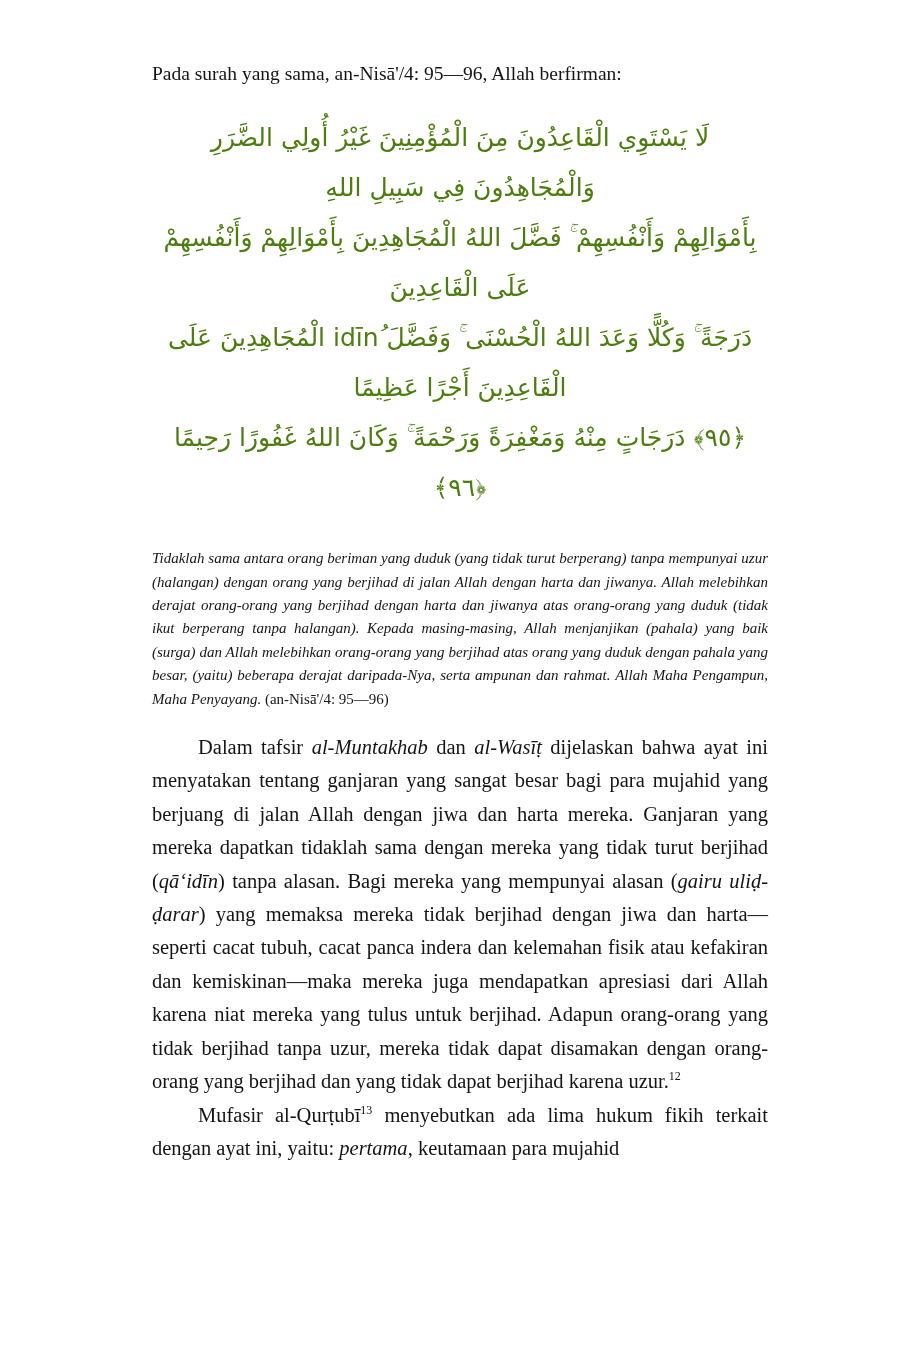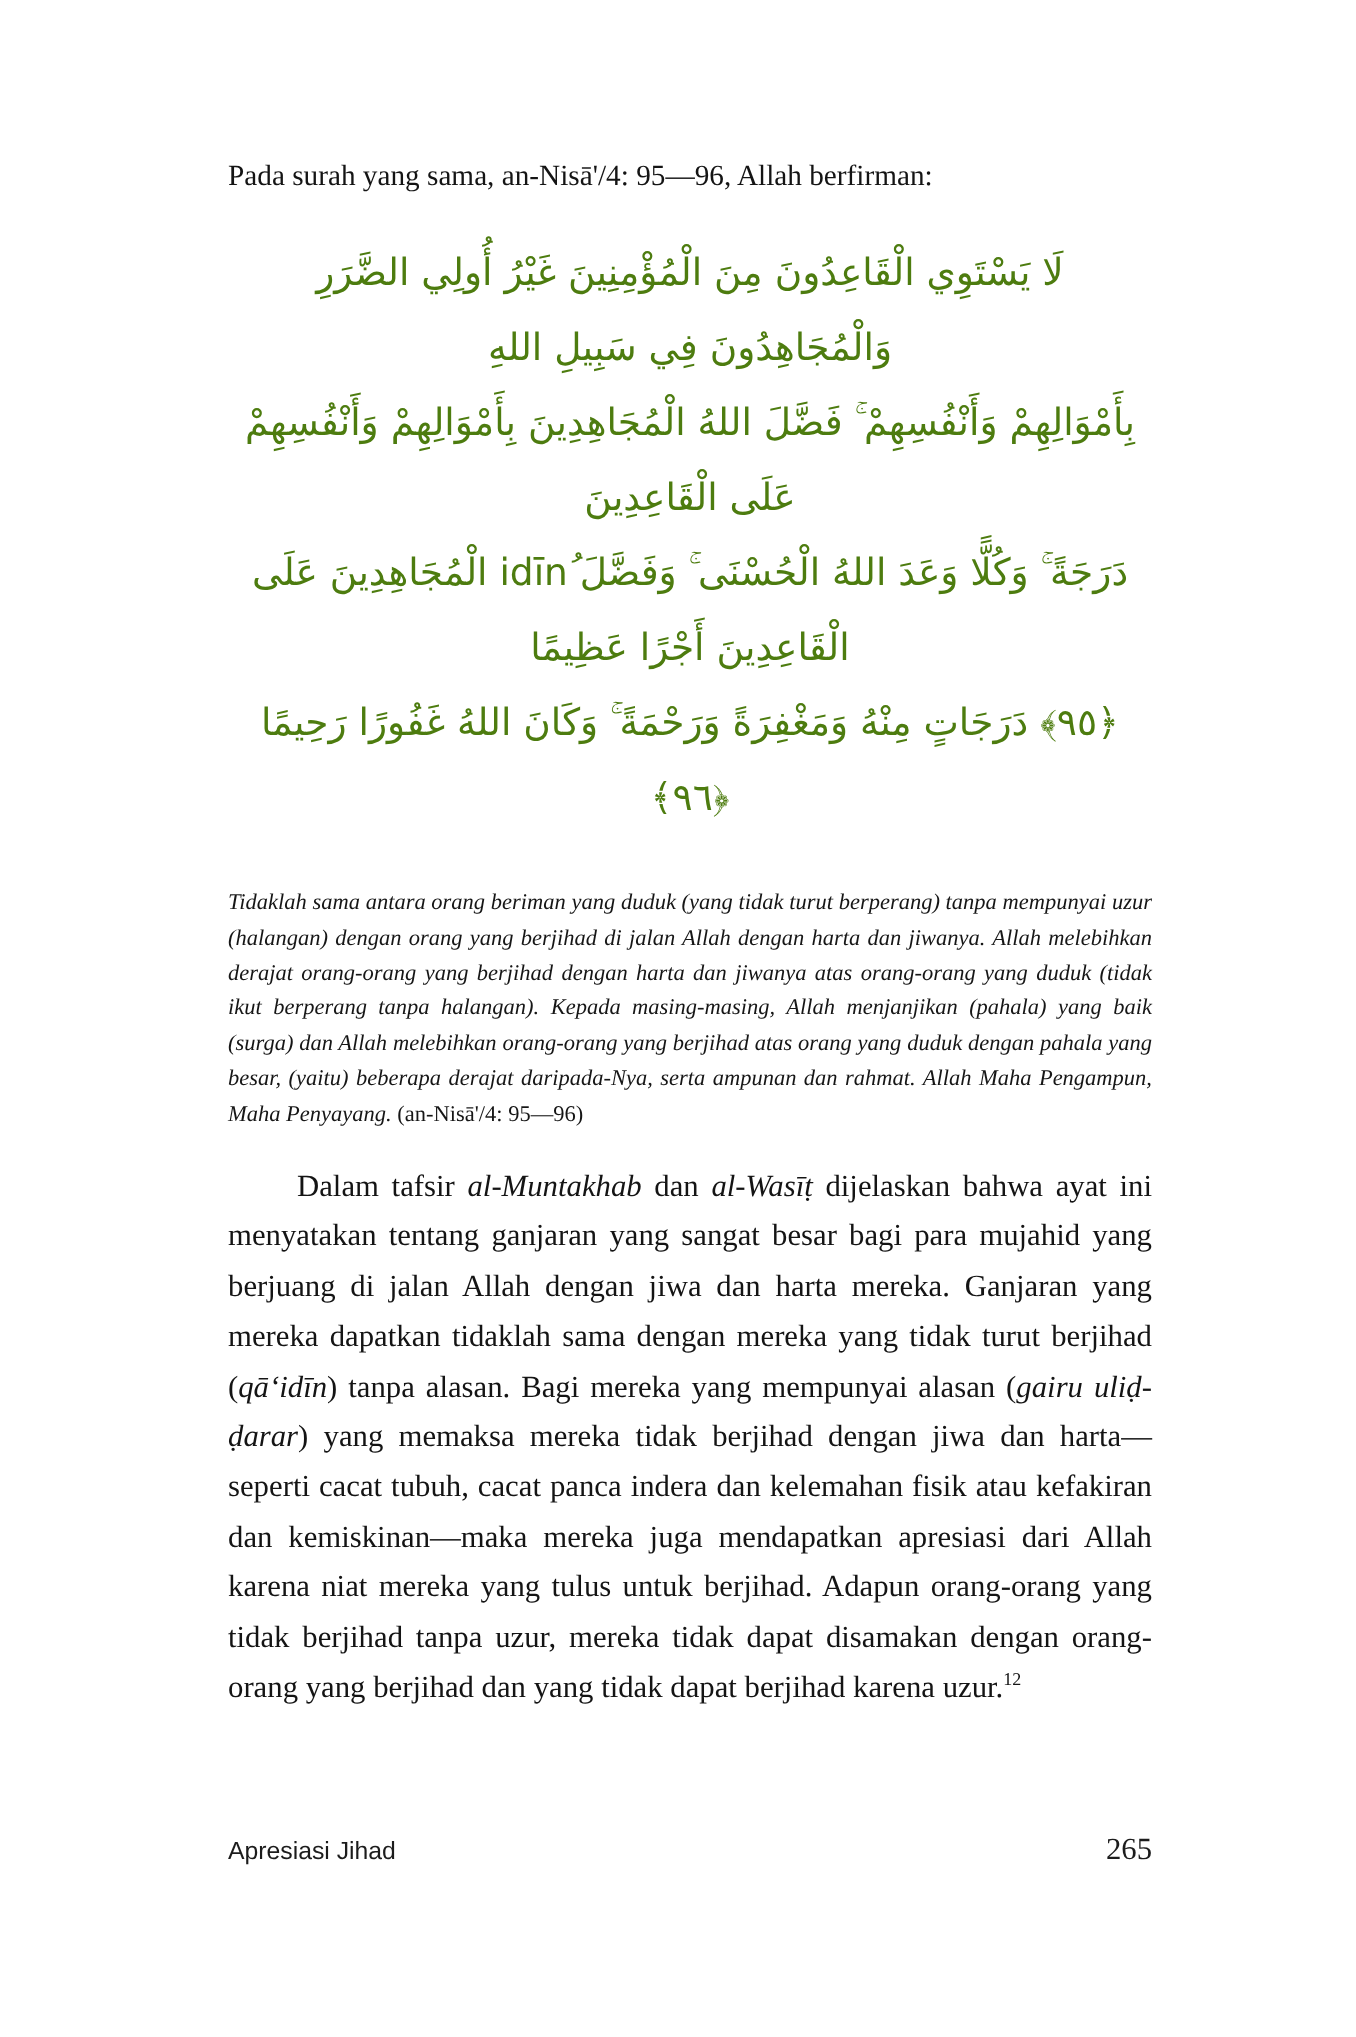--- a/index.html
+++ b/index.html
@@ -9,21 +9,21 @@
     height: 1358px;
     font-family: "Liberation Serif", serif;
     color: #121212;
     position: relative;
     overflow: hidden;
   }
   .page {
     position: relative;
     width: 904px;
     height: 1358px;
-    padding: 104px 136px 0 152px;
+    padding: 60px 136px 0 152px;
     background: #ffffff;
   }
   .intro {
     font-size: 19.5px;
     line-height: 1.4;
     margin-bottom: 26px;
     color: #141414;
   }
   .arabic-block {
     direction: rtl;
@@ -88,19 +88,16 @@
     <div class="arabic-line">لَا يَسْتَوِي الْقَاعِدُونَ مِنَ الْمُؤْمِنِينَ غَيْرُ أُولِي الضَّرَرِ وَالْمُجَاهِدُونَ فِي سَبِيلِ اللهِ</div>
     <div class="arabic-line">بِأَمْوَالِهِمْ وَأَنْفُسِهِمْ ۚ فَضَّلَ اللهُ الْمُجَاهِدِينَ بِأَمْوَالِهِمْ وَأَنْفُسِهِمْ عَلَى الْقَاعِدِينَ</div>
     <div class="arabic-line">دَرَجَةً ۚ وَكُلًّا وَعَدَ اللهُ الْحُسْنَى ۚ وَفَضَّلَ idīnُ الْمُجَاهِدِينَ عَلَى الْقَاعِدِينَ أَجْرًا عَظِيمًا</div>
     <div class="arabic-line">﴿٩٥﴾ دَرَجَاتٍ مِنْهُ وَمَغْفِرَةً وَرَحْمَةً ۚ وَكَانَ اللهُ غَفُورًا رَحِيمًا ﴿٩٦﴾</div>
   </div>
 
   <p class="translation"><span>Tidaklah sama antara orang beriman yang duduk (yang tidak turut berperang) tanpa mempunyai uzur (halangan) dengan orang yang berjihad di jalan Allah dengan harta dan jiwanya. Allah melebihkan derajat orang-orang yang berjihad dengan harta dan jiwanya atas orang-orang yang duduk (tidak ikut berperang tanpa halangan). Kepada masing-masing, Allah menjanjikan (pahala) yang baik (surga) dan Allah melebihkan orang-orang yang berjihad atas orang yang duduk dengan pahala yang besar, (yaitu) beberapa derajat daripada-Nya, serta ampunan dan rahmat. Allah Maha Pengampun, Maha Penyayang.</span><span class="ref"> (an-Nisā'/4: 95—96)</span></p>
 
   <p class="bodyp indent"><span>Dalam tafsir </span><span class="italic">al-Muntakhab</span><span> dan </span><span class="italic">al-Wasīṭ</span><span> dijelaskan bahwa ayat ini menyatakan tentang ganjaran yang sangat besar bagi para mujahid yang berjuang di jalan Allah dengan jiwa dan harta mereka. Ganjaran yang mereka dapatkan tidaklah sama dengan mereka yang tidak turut berjihad (</span><span class="italic">qā‘idīn</span><span>) tanpa alasan. Bagi mereka yang mempunyai alasan (</span><span class="italic">gairu uliḍ-ḍarar</span><span>) yang memaksa mereka tidak berjihad dengan jiwa dan harta—seperti cacat tubuh, cacat panca indera dan kelemahan fisik atau kefakiran dan kemiskinan—maka mereka juga mendapatkan apresiasi dari Allah karena niat mereka yang tulus untuk berjihad. Adapun orang-orang yang tidak berjihad tanpa uzur, mereka tidak dapat disamakan dengan orang-orang yang berjihad dan yang tidak dapat berjihad karena uzur.</span><sup class="fn">12</sup></p>
 
+  <p class="bodyp indent"><span>Mufasir al-Qurṭubī</span><sup class="fn">13</sup><span> menyebutkan ada lima hukum fikih terkait dengan ayat ini, yaitu: </span><span class="italic">pertama</span><span>, keutamaan para mujahid</span></p>
 
-  <div class="footer">
-    <span class="footer-left">Apresiasi Jihad</span>
-    <span class="footer-right">265</span>
-  </div>
 
 </div>
 
 </body></html>

